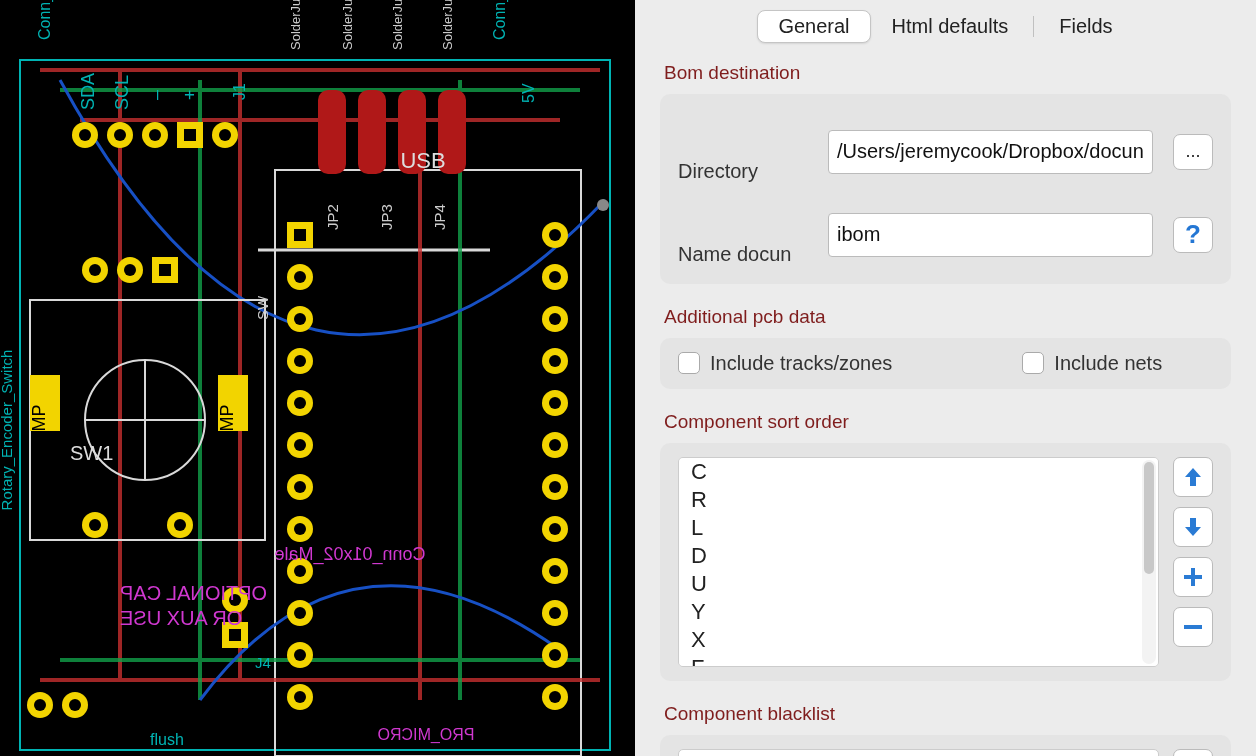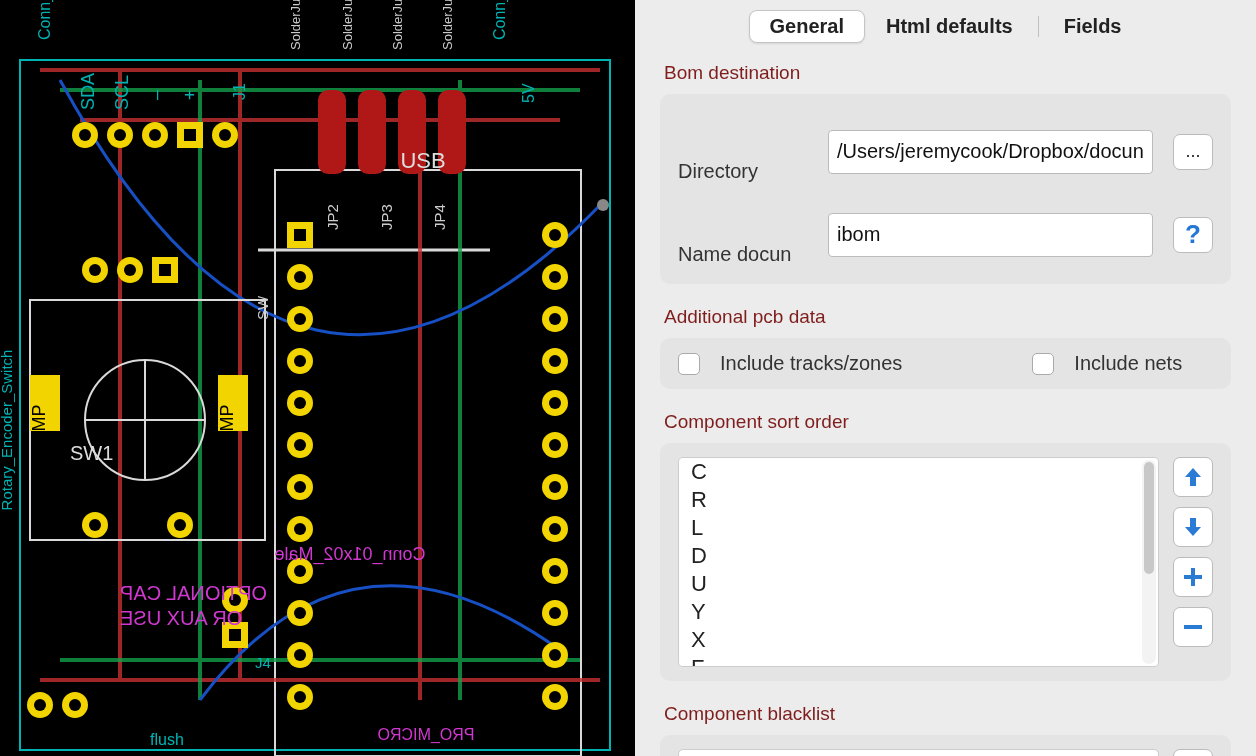--- a/index.html
+++ b/index.html
@@ -5,34 +5,34 @@
   * { box-sizing: border-box; margin: 0; padding: 0; font-family: -apple-system, "Helvetica Neue", Arial, sans-serif; }
   html, body { width: 1256px; height: 756px; overflow: hidden; }
   body { display: flex; background: #000; }
 
   
   .pcb { flex: 0 0 635px; height: 756px; background:#000; position: relative; overflow:hidden; }
   .pcb svg { position:absolute; inset:0; }
 
   
   .panel { flex: 1; background:#ececec; height:756px; overflow-y:auto; padding: 0 24px 24px 24px; color:#222; }
-  .tabs { display:flex; justify-content:center; gap:0; margin:10px 0 18px 0; font-size:20px;font-weight:bold; }
+  .tabs { display:flex; justify-content:center; gap:0; margin:10px 0 18px 0; font-size:20px; }
   .tab  { padding:4px 20px; border-radius:8px; cursor:pointer; border:1px solid transparent; }
   .tab.active { background:#fff; border:1px solid #c5c5c5; box-shadow:0 1px 2px rgba(0,0,0,.1); }
   .tab-sep { width:1px; background:#c0c0c0; margin:6px 4px;}
   .group { border:1px solid transparent; border-radius:10px; margin-bottom:20px; }
   .group > .title { font-size:19px; color:#7f1d1d; margin:0 0 10px 4px; }
   .group-body { background:#e4e4e4; border-radius:10px; padding:14px 18px; }
   .form-row { display:flex; align-items:center; gap:20px; margin:12px 0 20px 0; }
   .form-row label { flex:0 0 130px; font-size:20px; color:#333;margin-top:40px; }
   input[type=text] { flex:1; font-size:20px; padding:5px 8px; border:1px solid #bbb; border-radius:4px; background:#fff; color:#111; height:44px; }
   .btn { background:#fff; border:1px solid #bbb; border-radius:7px; height:36px; min-width:40px; display:flex; align-items:center; justify-content:center; cursor:pointer; font-size:18px; }
   .btn.help { font-size:26px; color:#2477d4; font-weight:bold; }
   .checks { display:flex; gap:130px; }
-  .check { display:flex; align-items:flex-end; gap:20px; font-size:20px; color:#333; }
+  .check { display:flex; align-items:flex-start; gap:10px; font-size:20px; color:#333; }
   .check input { appearance:none; width:22px; height:22px; border:1.5px solid #aaa; border-radius:5px; background:#fff; cursor:pointer; }
   .listrow { display:flex; gap:14px; }
   .listbox { flex:1; background:#fff; border:1px solid #ccc; border-radius:5px; height:210px; overflow-y:auto; position:relative; }
   .listbox.small { height:52px; }
   .listbox .item { font-size:22px; padding:1px 12px; color:#222; cursor:pointer; }
   .listbox::-webkit-scrollbar { width:16px; }
   .btncol { display:flex; flex-direction:column; gap:10px; }
   .iconbtn { width:40px; height:40px; background:#fff; border:1px solid #bbb; border-radius:7px; display:flex; align-items:center; justify-content:center; cursor:pointer; }
   .iconbtn svg { width:24px; height:24px; }
   .sb { position:absolute; right:2px; top:2px; bottom:2px; width:14px; background:#f3f3f3; border-radius:7px;}

